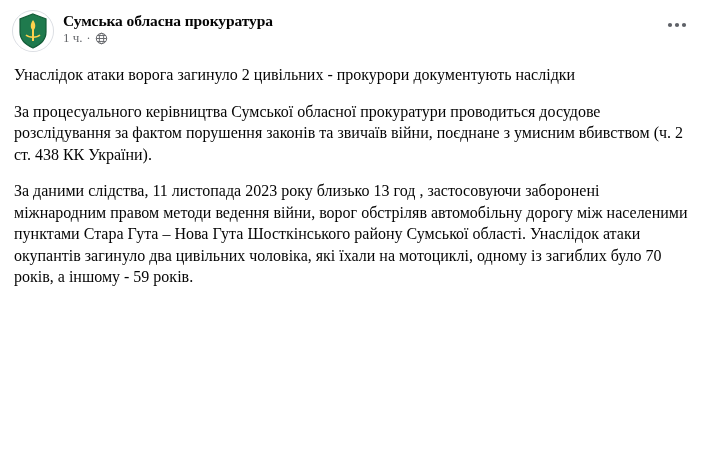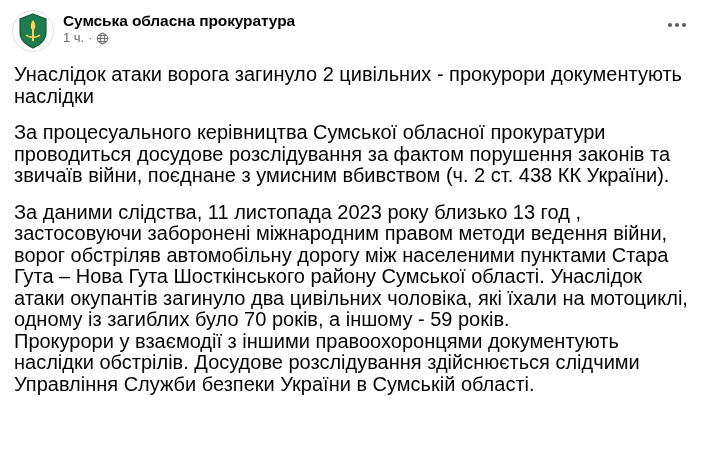--- a/index.html
+++ b/index.html
@@ -13,20 +13,21 @@
     font-family: "Liberation Sans", sans-serif;
     color: #050505;
     overflow: hidden;
   }
   .post {
     width: 706px;
     height: 343px;
     background: #ffffff;
     position: relative;
     box-sizing: border-box;
+    font-family: Liberation Serif, serif;
   }
   .post-header {
     display: flex;
     align-items: flex-start;
     padding: 10px 12px 0 12px;
     position: relative;
   }
   .avatar {
     width: 42px;
     height: 42px;
@@ -87,21 +88,21 @@
     justify-content: center;
     color: #606266;
     letter-spacing: 1px;
     font-size: 17px;
     line-height: 10px;
     font-weight: bold;
     cursor: pointer;
   }
   .post-body {
     padding: 12px 14px 0 14px;
-    font-size: 20px;
+    font-size: 16px;
     line-height: 21.5px;
     color: #050505;
   }
   .para {
     margin: 0 0 0 0;
   }
   .para + .para {
     margin-top: 15px;
   }
 </style>
@@ -146,16 +147,15 @@
         <circle cx="17" cy="3" r="2.1" fill="#5e6167"></circle>
       </svg>
 
     </div>
   </div>
 
   <div class="post-body">
     <div class="para">Унаслідок атаки ворога загинуло 2 цивільних - прокурори документують наслідки</div>
     <div class="para">За процесуального керівництва Сумської обласної прокуратури проводиться досудове розслідування за фактом порушення законів та звичаїв війни, поєднане з умисним вбивством (ч. 2 ст. 438 КК України).</div>
     <div class="para">За даними слідства, 11 листопада 2023 року близько 13 год , застосовуючи заборонені міжнародним правом методи ведення війни, ворог обстріляв автомобільну дорогу між населеними пунктами Стара Гута – Нова Гута Шосткінського району Сумської області. Унаслідок атаки окупантів загинуло два цивільних чоловіка, які їхали на мотоциклі, одному із загиблих  було 70 років, а іншому - 59 років.</div>
-    <div class="para" style="margin-top:0">Прокурори у взаємодії з іншими правоохоронцями документують наслідки обстрілів. Досудове розслідування здійснюється слідчими Управління Служби безпеки України в Сумській області.</div>
   </div>
 
 </div>
 
 </body></html>

